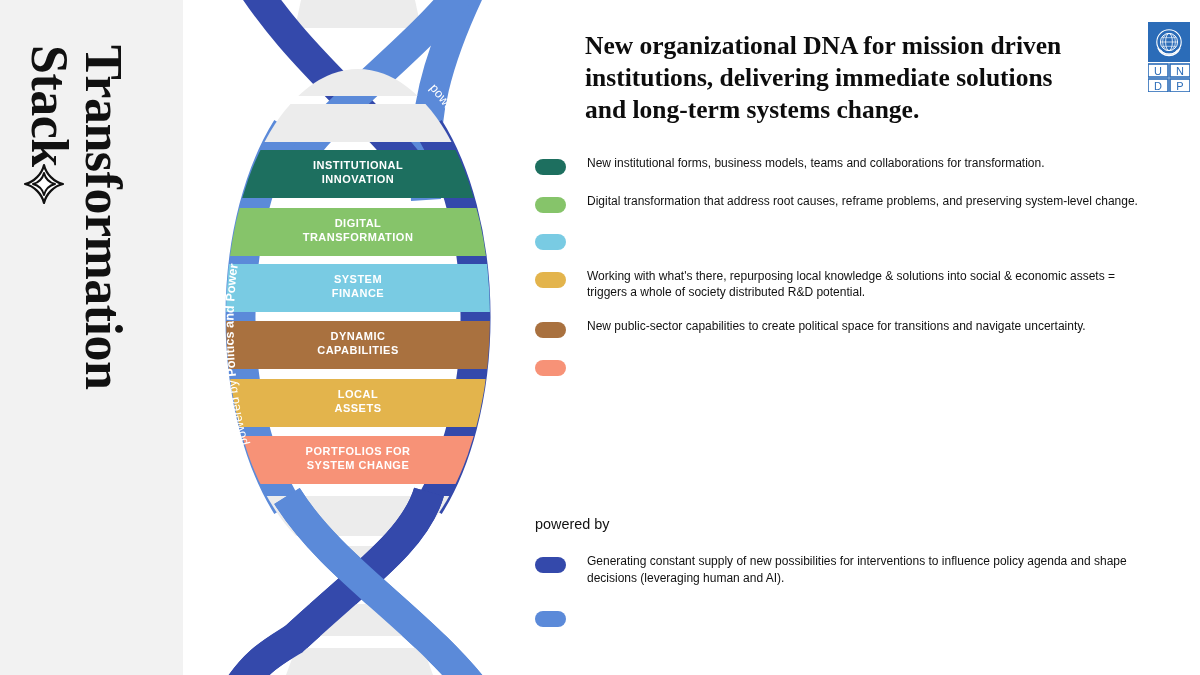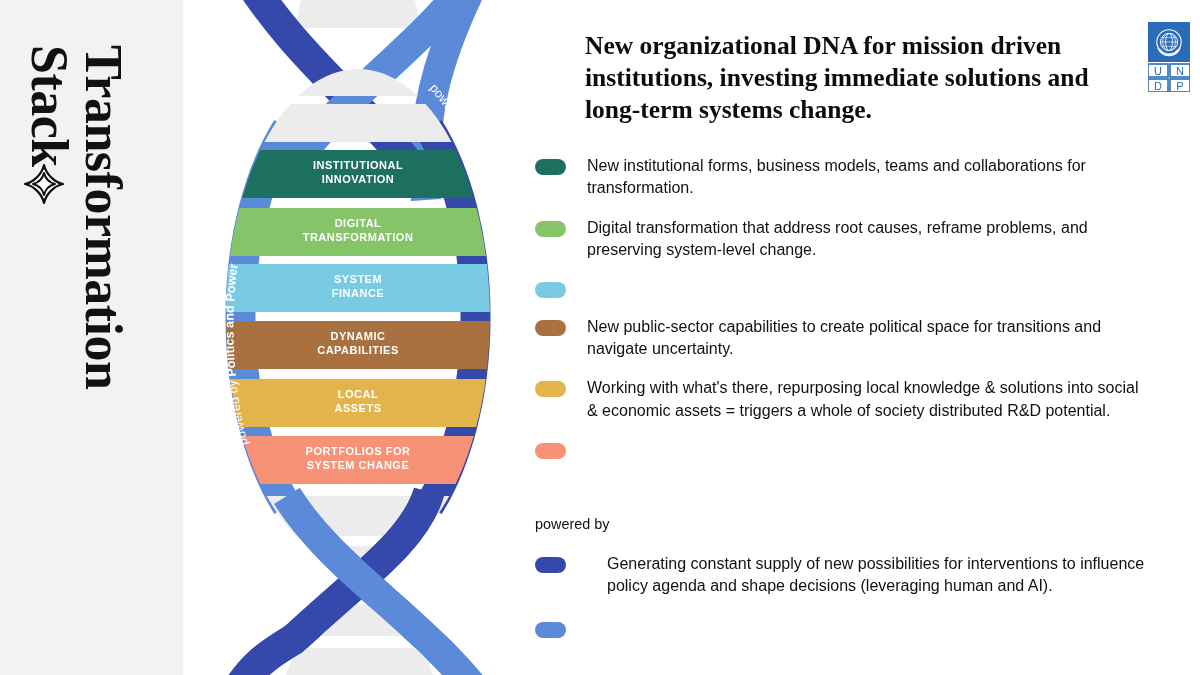--- a/index.html
+++ b/index.html
@@ -40,29 +40,29 @@
     font-family:"Liberation Serif", serif;
     font-weight:bold;font-size:25.5px;line-height:1.26;color:#0d0d0d;
   }
 
   .legend{position:absolute;left:-50px;top:155px;width:620px;}
   .legend-row{display:flex;align-items:flex-start;margin-bottom:17.5px;}
   .pill{
     flex:0 0 auto;width:31px;height:16px;border-radius:9px;margin-top:4px;margin-right:21px;
   }
   .legend-text{
-    font-size:16px;line-height:1.38;color:#111;max-width:553px;
+    font-size:12px;line-height:1.38;color:#111;max-width:553px;
     font-family:"Liberation Sans", sans-serif;
   }
 
   .powered-label{
     position:absolute;left:-50px;top:516px;font-size:14.4px;color:#111;
   }
   .legend2{position:absolute;left:-50px;top:553px;width:620px;}
-  .legend2 .legend-row{margin-bottom:21px;gap:20px;}
+  .legend2 .legend-row{margin-bottom:21px;}
 
   
   .undp{
     position:absolute;left:1148px;top:22px;width:42px;height:70px;
   }
 
   
   .hx-reg{font-family:"Liberation Sans",sans-serif;font-size:12.6px;fill:#ffffff;font-weight:normal;}
   .hx-bold{font-family:"Liberation Sans",sans-serif;font-size:12.6px;fill:#ffffff;font-weight:bold;}
   .hx-reg-l{font-family:"Liberation Sans",sans-serif;font-size:12.6px;fill:#ffffff;font-weight:normal;}
@@ -185,41 +185,41 @@
       <text>
         <textPath href="#rightRibbonPath" startOffset="1%">
           <tspan class="hx-reg">powered by </tspan><tspan class="hx-bold">Development Intelligence (Human + Digital)</tspan>
         </textPath>
       </text>
     </svg>
   </div>
 
   <div class="content">
 
-    <div class="headline">New organizational DNA for mission driven institutions, investing immediate solutions and long-term systems change.</div>
+    <div class="headline">New organizational DNA for mission driven institutions, delivering immediate solutions and long-term systems change.</div>
 
     <div class="legend">
       <div class="legend-row">
         <div class="pill" style="background:#1d6f5f"></div>
         <div class="legend-text">New institutional forms, business models, teams and collaborations for transformation.</div>
       </div>
       <div class="legend-row">
         <div class="pill" style="background:#86c46a"></div>
         <div class="legend-text">Digital transformation that address root causes, reframe problems, and preserving system-level change.</div>
       </div>
       <div class="legend-row">
         <div class="pill" style="background:#79cbe3"></div>
       </div>
       <div class="legend-row">
+        <div class="pill" style="background:#e3b44c"></div>
+        <div class="legend-text">Working with what's there, repurposing local knowledge &amp; solutions into social &amp; economic assets = triggers a whole of society distributed R&amp;D potential.</div>
+      </div>
+      <div class="legend-row">
         <div class="pill" style="background:#a9713f"></div>
         <div class="legend-text">New public-sector capabilities to create political space for transitions and navigate uncertainty.</div>
-      </div>
-      <div class="legend-row">
-        <div class="pill" style="background:#e3b44c"></div>
-        <div class="legend-text">Working with what's there, repurposing local knowledge &amp; solutions into social &amp; economic assets = triggers a whole of society distributed R&amp;D potential.</div>
       </div>
       <div class="legend-row">
         <div class="pill" style="background:#f79277"></div>
       </div>
     </div>
 
     <div class="powered-label">powered by</div>
 
     <div class="legend2">
       <div class="legend-row">

